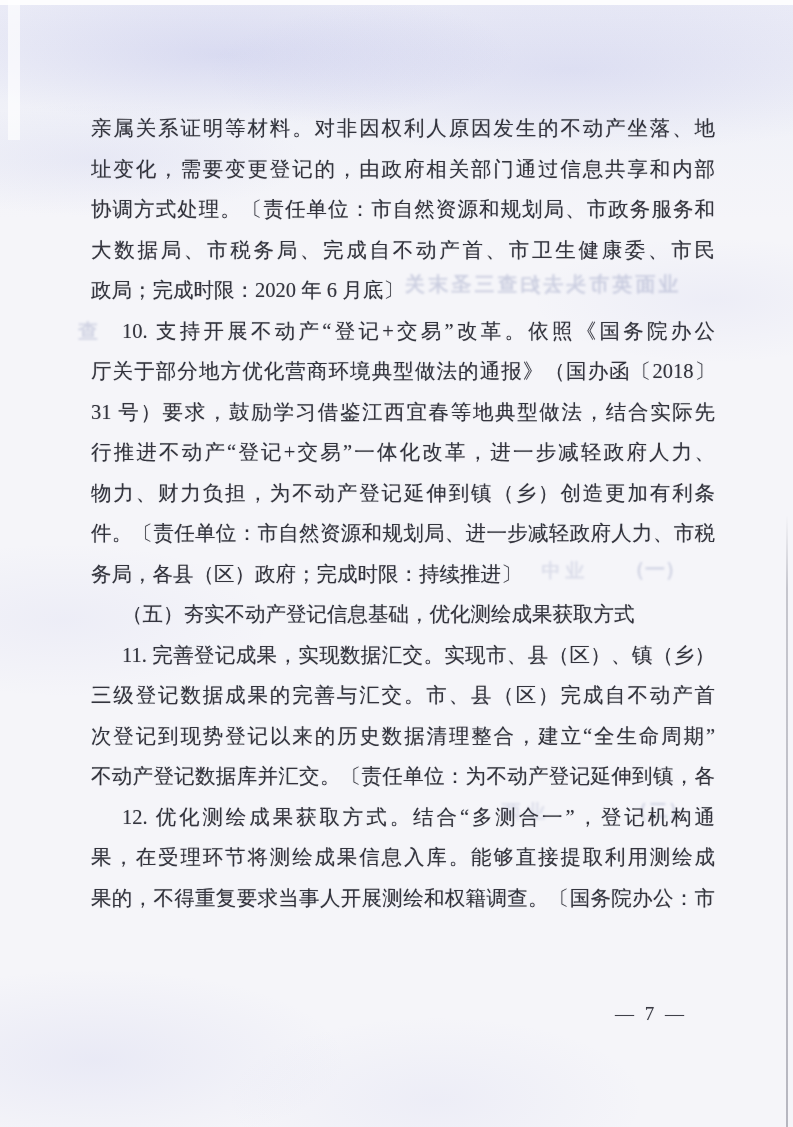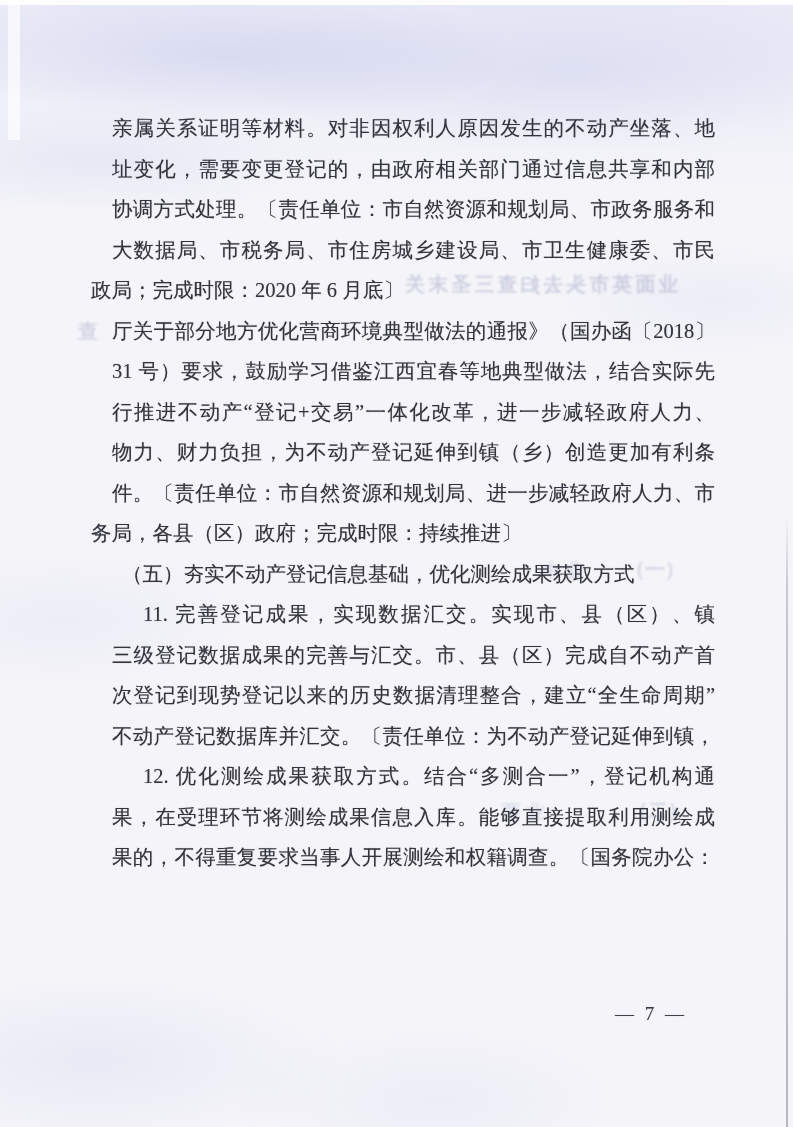--- a/index.html
+++ b/index.html
@@ -30,21 +30,21 @@
   
   .doc{
     position:absolute;left:91px;top:108px;width:624px;
     color:#33343d;
     text-shadow:0 0 1px rgba(50,50,62,.38);
   }
   .line{
     font-size:20.5px;height:40.5px;line-height:40.5px;
     overflow:hidden;white-space:normal;
   }
-  .line.full{text-align:justify;text-align-last:justify;margin-left:21px;}
+  .line.full{text-align:justify;text-align-last:justify;}
   .line.ind{text-indent:31px;}
   
   .pageno{
     position:absolute;top:1000px;left:615px;
     font-size:19px;line-height:28px;letter-spacing:3px;
     color:#3a3b44;text-shadow:0 0 1px rgba(50,50,62,.35);
   }
   
   .bleed{
     position:absolute;color:#7e87b2;font-weight:700;
@@ -70,22 +70,23 @@
 <div class="bleed b2">查</div>
 <div class="bleed b3 mirror">业中</div>
 <div class="bleed b4">（一）</div>
 <div class="bleed b5 mirror">业两</div>
 <div class="bleed b6">（二）</div>
 
 <div class="doc">
   <div class="line full">亲属关系证明等材料。对非因权利人原因发生的不动产坐落、地</div>
   <div class="line full">址变化，需要变更登记的，由政府相关部门通过信息共享和内部</div>
   <div class="line full">协调方式处理。〔责任单位：市自然资源和规划局、市政务服务和</div>
-  <div class="line full">大数据局、市税务局、市住房城乡建设局、市卫生健康委、市民</div>
+  <div class="line full">大数据局、市税务局、完成自不动产首、市卫生健康委、市民</div>
   <div class="line">政局；完成时限：2020 年 6 月底〕</div>
+  <div class="line full ind">10. 支持开展不动产“登记+交易”改革。依照《国务院办公</div>
   <div class="line full">厅关于部分地方优化营商环境典型做法的通报》（国办函〔2018〕</div>
   <div class="line full">31 号）要求，鼓励学习借鉴江西宜春等地典型做法，结合实际先</div>
   <div class="line full">行推进不动产“登记+交易”一体化改革，进一步减轻政府人力、</div>
   <div class="line full">物力、财力负担，为不动产登记延伸到镇（乡）创造更加有利条</div>
   <div class="line full">件。〔责任单位：市自然资源和规划局、进一步减轻政府人力、市税</div>
   <div class="line">务局，各县（区）政府；完成时限：持续推进〕</div>
   <div class="line ind">（五）夯实不动产登记信息基础，优化测绘成果获取方式</div>
   <div class="line full ind">11. 完善登记成果，实现数据汇交。实现市、县（区）、镇（乡）</div>
   <div class="line full">三级登记数据成果的完善与汇交。市、县（区）完成自不动产首</div>
   <div class="line full">次登记到现势登记以来的历史数据清理整合，建立“全生命周期”</div>

